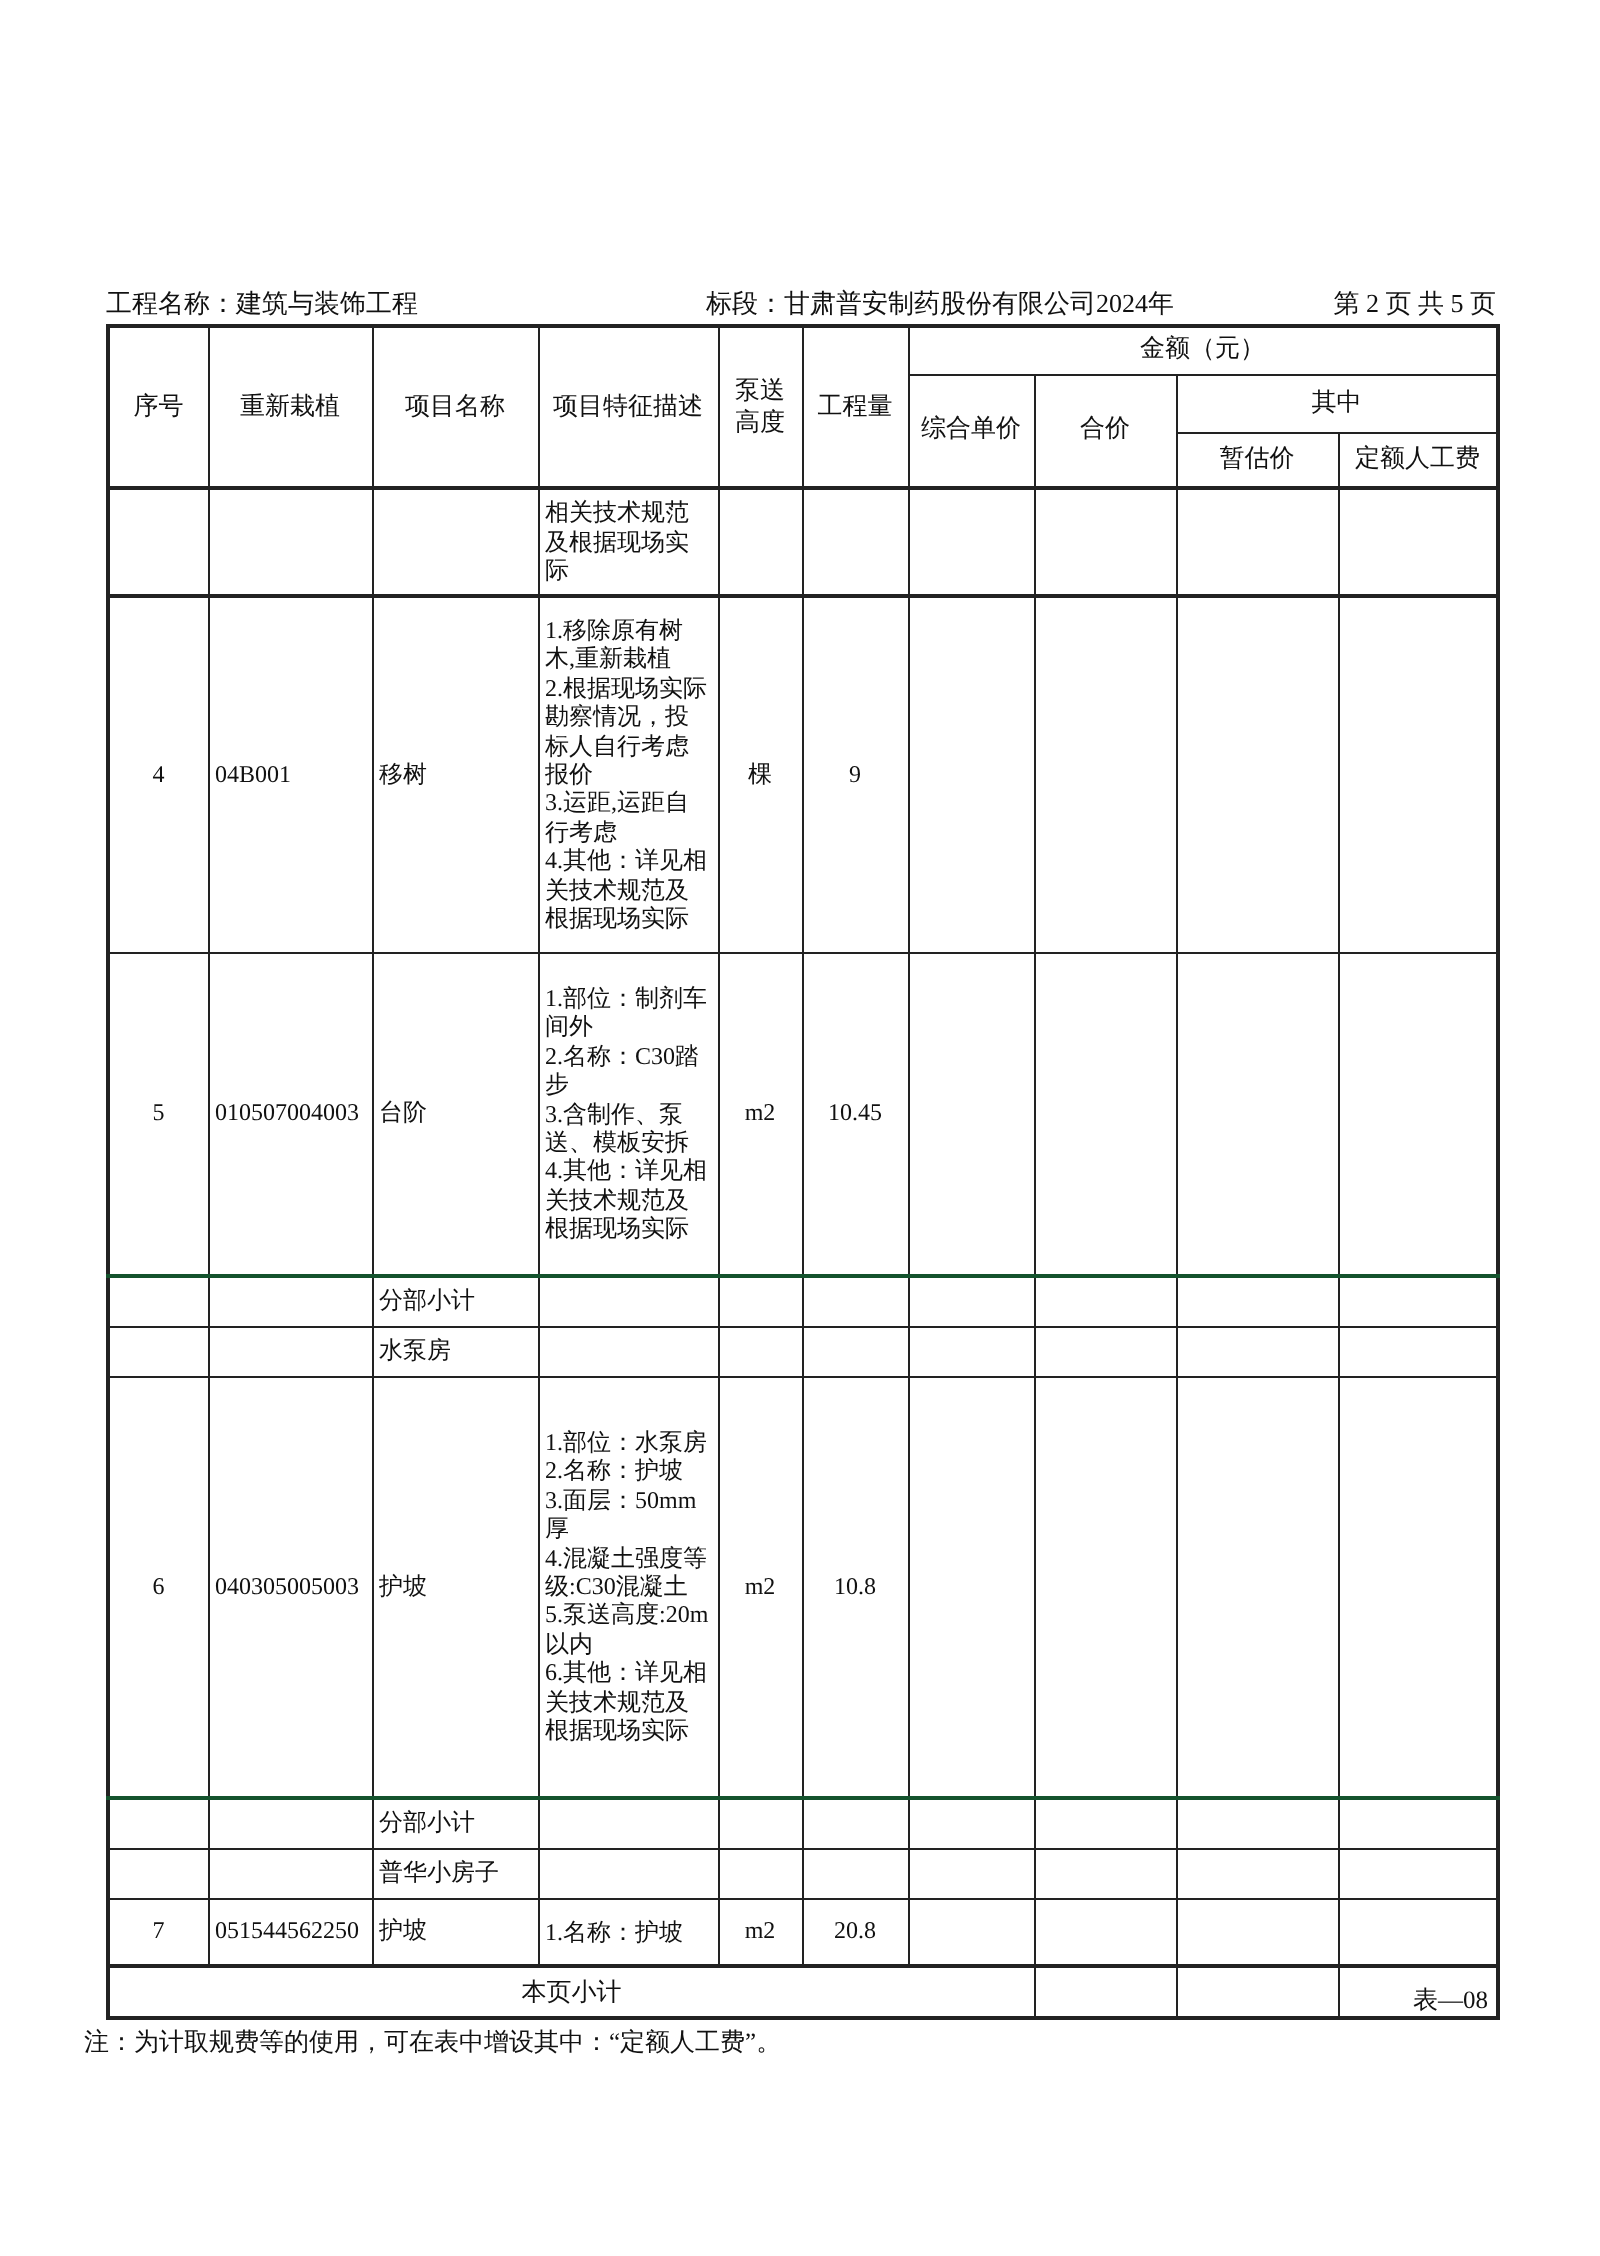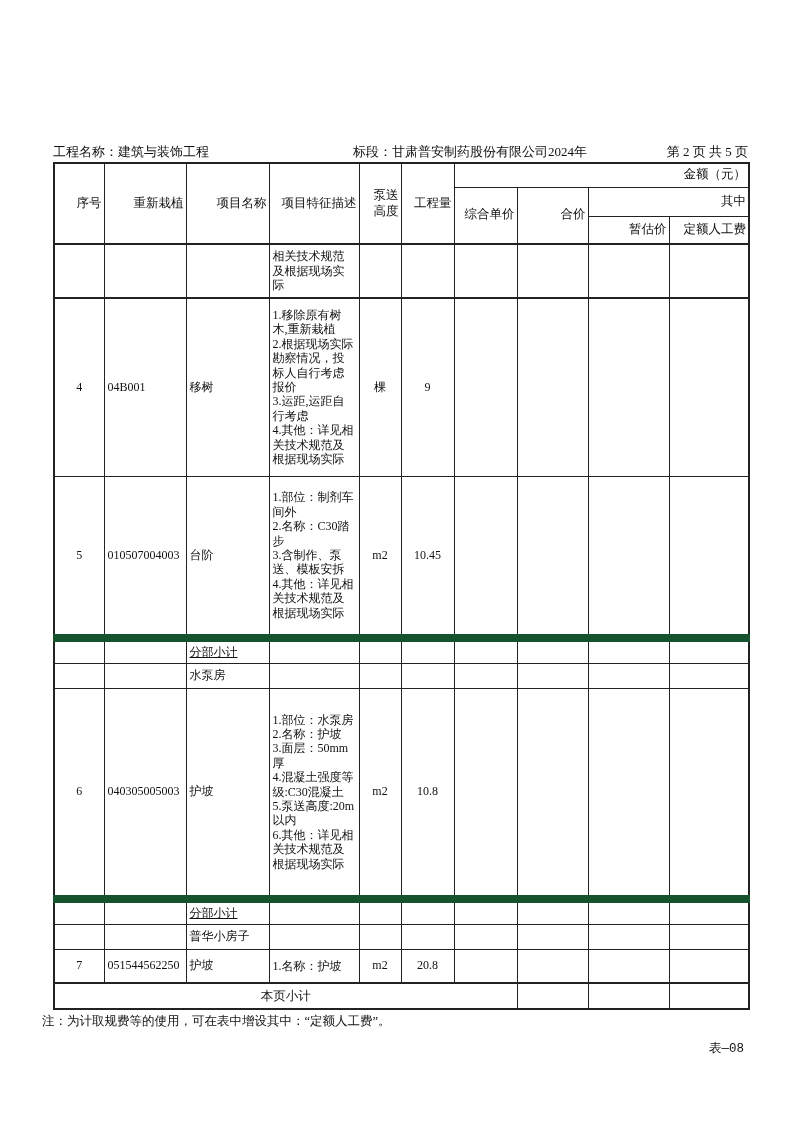--- a/index.html
+++ b/index.html
@@ -28,38 +28,37 @@
     position:absolute; left:53px; top:162px;
     width:695px; border-collapse:collapse; table-layout:fixed;
     border:2px solid #222222;
   }
   .sheet th, .sheet td {
     border:1px solid #222222;
     font-size:12px; font-weight:normal;
     padding:1px 3px; overflow:hidden;
     vertical-align:middle;
   }
-  .sheet th { text-align:right; font-size:12.5px; line-height:1.25; padding:0 2px; }
+  .sheet th { text-align:center; font-size:12.5px; line-height:1.25; padding:0 2px; }
   .c { text-align:center; }
   .l { text-align:left;margin-top:16px; }
   .feat { white-space:pre-line; line-height:1.2; padding:2px 3px; }
   .top { vertical-align:top; padding-top:6px; }
   tr.body-first td { border-top:2px solid #222222; }
   tr.thick-bottom td { border-bottom:2px solid #222222; }
-  tr.subtotal td { border-top:8px solid #14532d;text-decoration:underline; }
+  tr.subtotal td { border-top:2px solid #14532d; }
   tr.pagetotal td { border-top:2px solid #222222; font-size:12.5px; }
 
   .note {
     position:absolute; left:42px; top:1013px; width:716px;
     font-size:12.5px;
   }
   .form-code {
-    position:absolute; right:56px; top:1040px;
+    position:absolute; right:56px; top:992px;
     font-size:12.5px;
-    font-family:Liberation Mono, monospace;
   }
 </style>
 </head>
 <body>
 
 <div class="page">
 
 
   <div class="meta">
     <div class="meta-left">工程名称：建筑与装饰工程</div>

